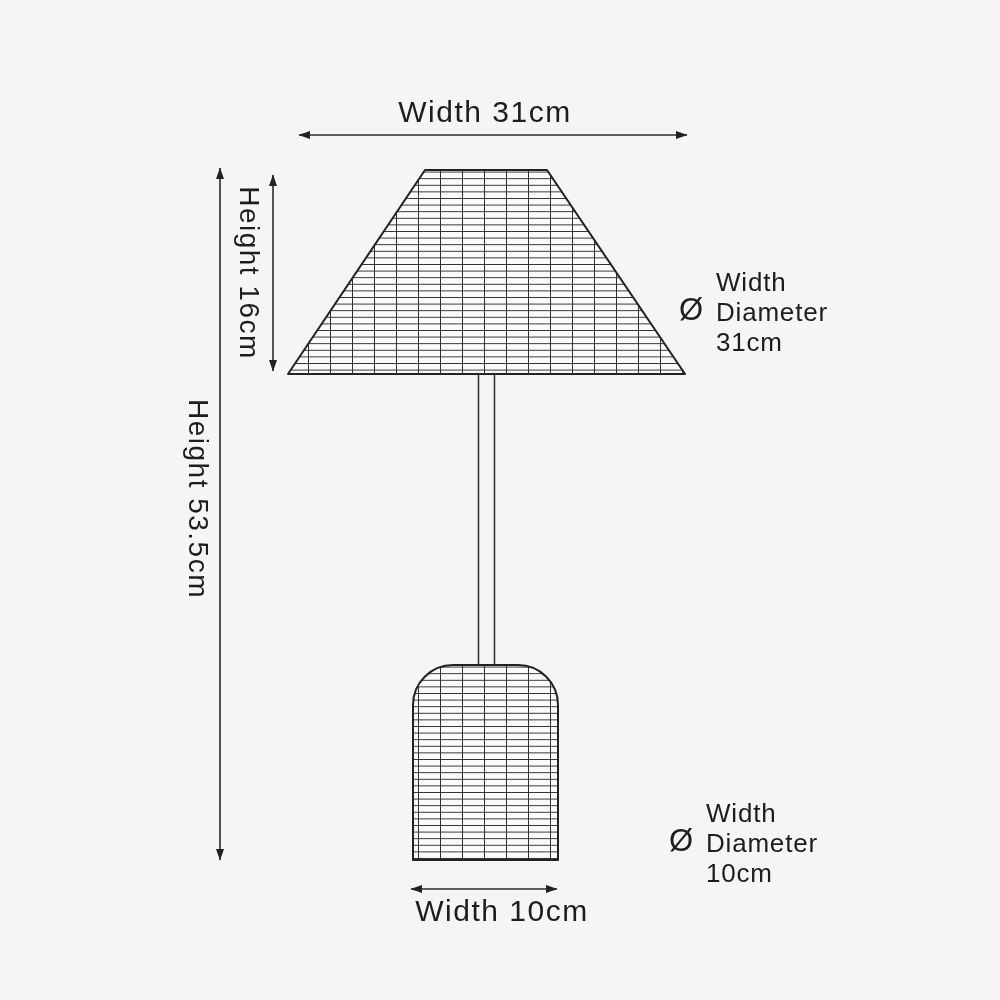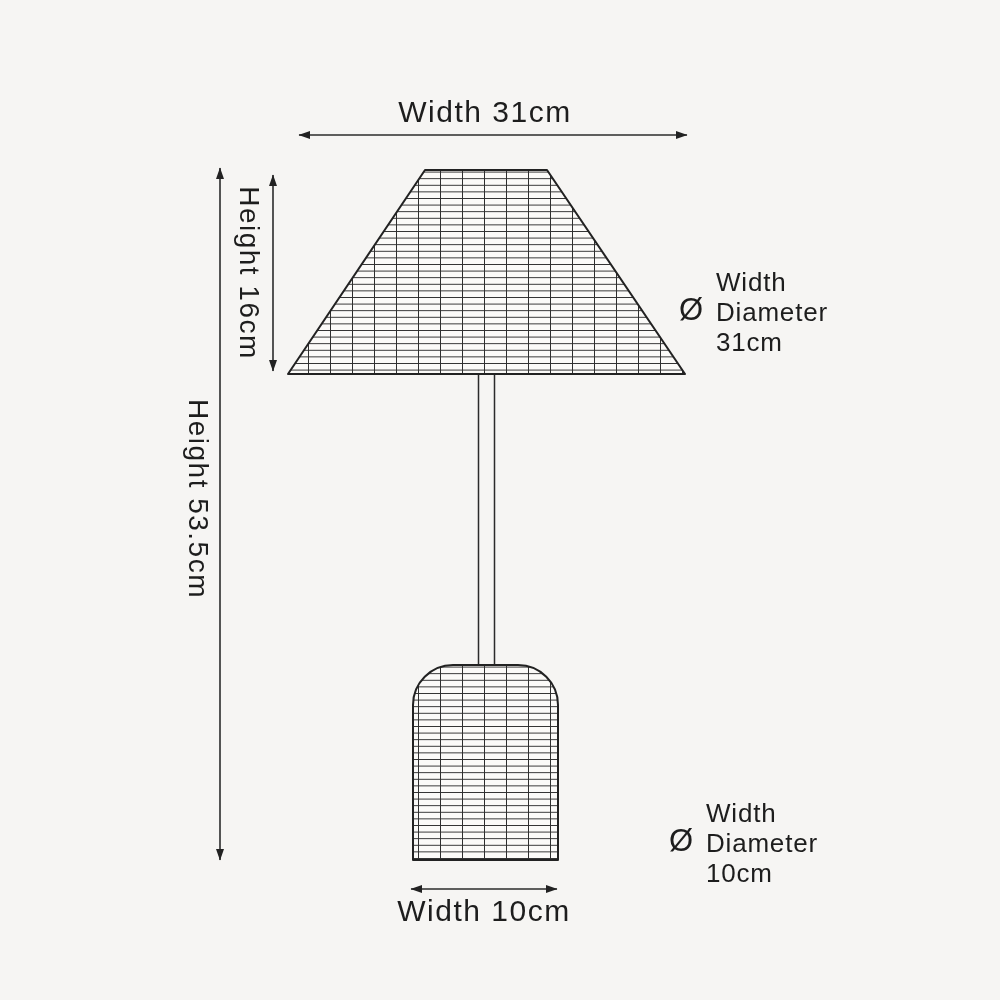--- a/index.html
+++ b/index.html
@@ -85,21 +85,21 @@
     <line x1="220" y1="168" x2="220" y2="860" stroke="#2b2b2b" stroke-width="1.6" marker-start="url(#arrow)" marker-end="url(#arrow)"></line>
     <line x1="411" y1="889" x2="557" y2="889" stroke="#2b2b2b" stroke-width="1.6" marker-start="url(#arrow)" marker-end="url(#arrow)"></line>
   </svg>
 
   <div class="dim-label" style="left:285px; top:95px; width:400px;">Width 31cm</div>
 
   <div class="dim-label vertical" style="left:139px; top:257px; width:220px; height:32px;">Height 16cm</div>
 
   <div class="dim-label vertical" style="left:78px; top:483px; width:240px; height:32px;">Height 53.5cm</div>
 
-  <div class="dim-label" style="left:334px; top:894px; width:300px;">Width 10cm</div>
+  <div class="dim-label" style="left:352px; top:894px; width:300px;">Width 10cm</div>
 
   <div class="dia-block" style="left:716px; top:267px;">
     <span class="dia-symbol">Ø</span>
     <span class="dia-line">Width</span>
     <span class="dia-line">Diameter</span>
     <span class="dia-line">31cm</span>
   </div>
 
   <div class="dia-block" style="left:706px; top:798px;">
     <span class="dia-symbol">Ø</span>

